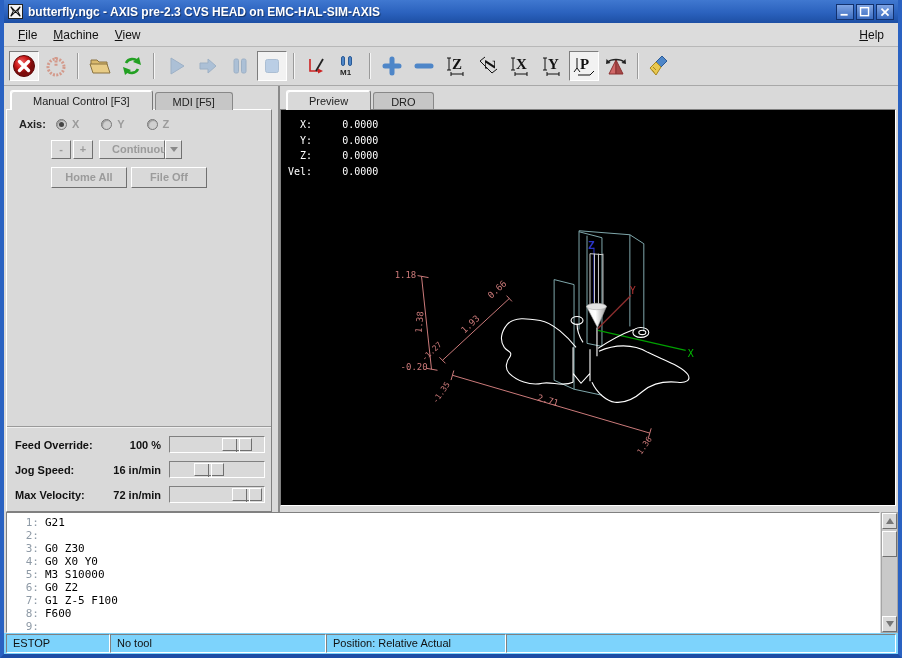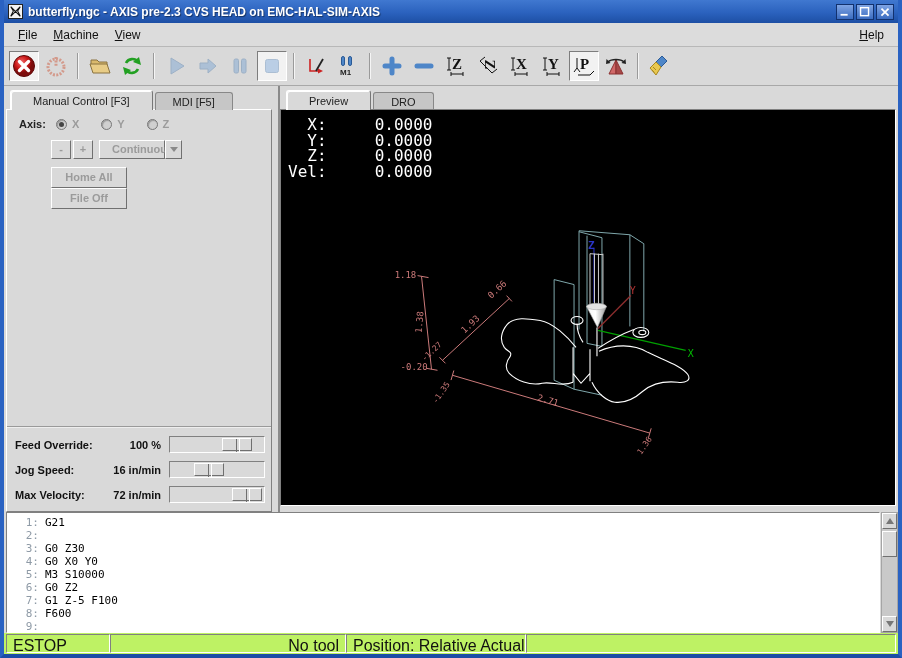--- a/index.html
+++ b/index.html
@@ -64,62 +64,62 @@
   .btn { background:#d9d9d9; border:1px solid; border-color:#ffffff #707070 #707070 #ffffff;
          color:#9b9b9b; font-size:11px; text-align:center; }
   .jog-btn { width:20px; height:19px; margin-right:2px; line-height:16px; }
   .combo { display:flex; margin-left:4px; }
   .combo-text { width:66px; height:19px; line-height:17px; padding-left:12px; background:#d9d9d9; color:#9b9b9b;
                 border:1px solid; border-color:#ffffff #707070 #707070 #ffffff; }
   .combo-arrow { width:17px; height:19px; background:#d9d9d9; border:1px solid; border-color:#ffffff #707070 #707070 #ffffff;
                  display:flex; align-items:center; justify-content:center; }
   .combo-arrow b { width:0; height:0; border-left:4px solid transparent; border-right:4px solid transparent;
                    border-top:5px solid #8a8a8a; }
-  .home-row { display:flex; margin:8px 0 0 44px;flex-direction:column; }
+  .home-row { display:flex; margin:8px 0 0 44px; }
   .home-btn { width:76px; height:21px; line-height:19px; margin-right:4px; }
   .left-fill { flex:1; }
   .slider-sec { border-top:2px groove #eee; padding:4px 6px 4px 8px; }
   .s-row { display:flex; align-items:center; height:25px; }
   .s-label { width:88px; color:#111; flex:none; }
   .s-value { width:66px; text-align:right; color:#111; padding-right:8px; flex:none; }
   .s-track { flex:1; height:17px; border:1px solid; border-color:#808080 #ffffff #ffffff #808080;
              background:#d9d9d9; position:relative; }
   .s-thumb { position:absolute; top:1px; height:13px; width:30px; background:#d9d9d9;
              border:1px solid; border-color:#ffffff #6f6f6f #6f6f6f #ffffff; }
   .s-thumb::after { content:""; position:absolute; left:13px; top:0; width:2px; height:13px;
                     border-left:1px solid #6f6f6f; border-right:1px solid #fff; }
   
   .canvas-wrap { flex:1; margin:0 2px 6px 0; border:1px solid; border-color:#808080 #ffffff #ffffff #808080;
                  background:#000; position:relative; overflow:hidden; }
   .dro { position:absolute; left:7px; top:7px; color:#fff; font-family:"DejaVu Sans Mono",monospace;
-         font-size:16px; line-height:15.5px; white-space:pre; z-index:3; }
+         font-size:10px; line-height:15.5px; white-space:pre; z-index:3; }
   .scene { position:absolute; inset:0; width:100%; height:100%; }
   
   .gcode { height:121px; flex:none; display:flex; background:#d9d9d9; padding:0 0 0 2px; }
   .gcode-view { flex:1; background:#ffffff; border:1px solid; border-color:#808080 #ffffff #ffffff #808080;
                 font-family:"DejaVu Sans Mono",monospace; font-size:11px; line-height:13px; padding:3px 0 0 6px;
                 overflow:hidden; }
   .gcode-line { display:flex; white-space:pre; }
   .gcode-line .ln { width:26px; text-align:right; color:#8e9aa6; flex:none; margin-right:6px; }
   .gcode-line .code { color:#000; }
   .vscroll { width:17px; flex:none; display:flex; flex-direction:column; background:#c9c9c9;
              border:1px solid #a5a5a5; margin-left:1px; }
   .sc-btn { height:16px; background:#d9d9d9; border:1px solid; border-color:#ffffff #707070 #707070 #ffffff;
             display:flex; align-items:center; justify-content:center; flex:none; }
   .sc-btn.up b { width:0;height:0;border-left:4px solid transparent;border-right:4px solid transparent;border-bottom:6px solid #777; }
   .sc-btn.down b { width:0;height:0;border-left:4px solid transparent;border-right:4px solid transparent;border-top:6px solid #777; }
   .sc-track { flex:1; position:relative; }
   .sc-thumb { position:absolute; top:2px; left:0; right:0; height:26px; background:#d9d9d9;
               border:1px solid; border-color:#ffffff #707070 #707070 #ffffff; }
   
-  .statusbar { height:21px; flex:none; display:flex; background:#bef264; align-items:stretch; padding:1px 2px; font-size:16px; }
+  .statusbar { height:21px; flex:none; display:flex; background:#7dd3fc; align-items:stretch; padding:1px 2px; font-size:11px; }
   .st-cell { border:1px solid; border-color:#808080 #ffffff #ffffff #808080; padding:2px 6px; color:#111;
              white-space:nowrap; overflow:hidden; }
   .st-0 { width:104px; flex:none; }
-  .st-1 { width:236px; flex:none;text-align:right; }
+  .st-1 { width:216px; flex:none; }
   .st-2 { width:180px; flex:none; }
   .st-fill { flex:1; border:1px solid; border-color:#808080 #ffffff #ffffff #808080; }
 </style>
 </head>
 <body>
 
 <div class="window">
 
   <div class="titlebar">
     <span class="app-icon">

